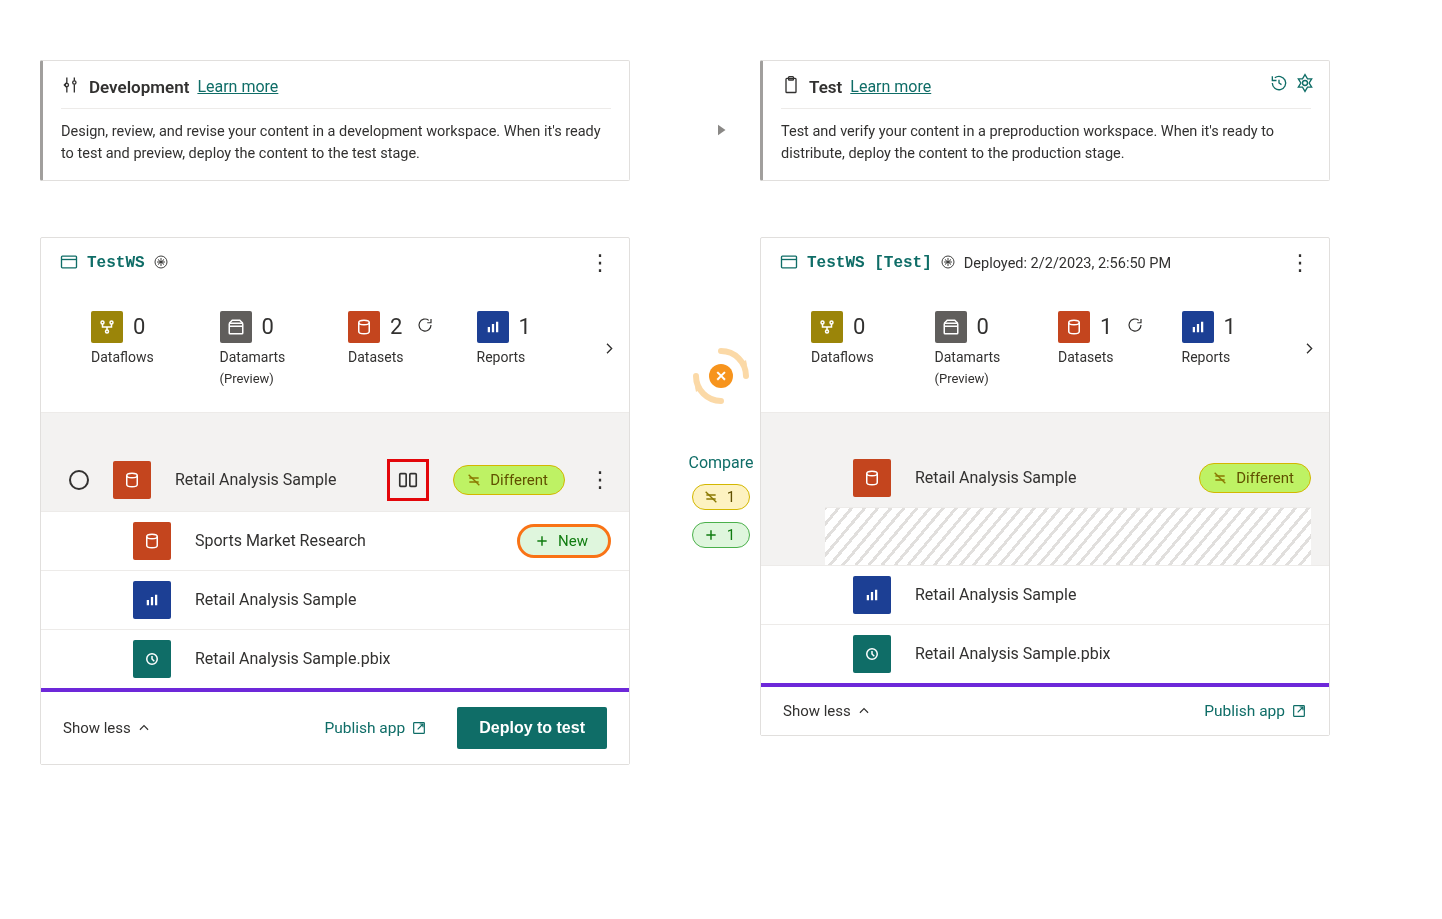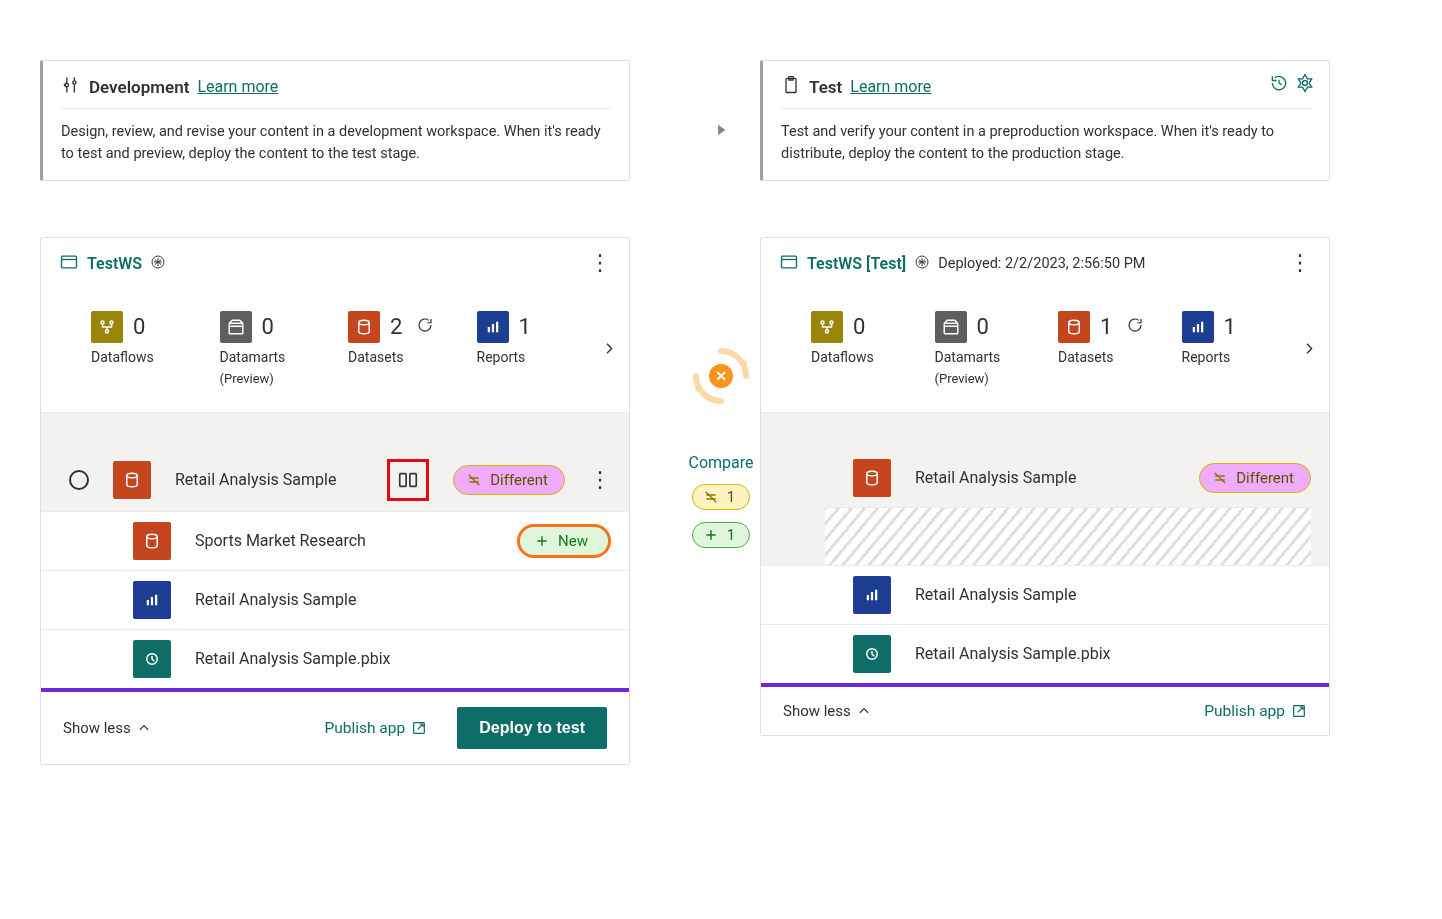--- a/index.html
+++ b/index.html
@@ -45,21 +45,21 @@
   }
   .workspace-card {
     border: 1px solid #e1dfdd;
     border-radius: 2px;
   }
   .ws-header {
     display: flex; align-items: center; gap: 8px;
     padding: 14px 18px;
     position: relative;
   }
-  .ws-name { color: #0f6d67; font-weight: 600; font-size: 16px; }
+  .ws-name { color: #0f6d67; font-weight: 600; font-size: 16px; font-family: Liberation Mono, monospace; }
   .ws-timestamp { color: #323130; font-size: 14.5px; }
   .more-dots {
     position: absolute; right: 18px; top: 50%; transform: translateY(-50%);
     font-size: 22px; color: #323130; cursor: pointer; line-height: 0;
   }
   .counts-row {
     display: flex; align-items: flex-start;
     padding: 22px 24px 26px 50px;
     position: relative;
     border-bottom: 1px solid #edebe9;
@@ -108,21 +108,21 @@
     border: 3px solid #e3070b;
     width: 42px; height: 42px;
     display: flex; align-items: center; justify-content: center;
     color: #323130;
   }
   .badge {
     border-radius: 22px; padding: 5px 16px 5px 12px;
     display: flex; align-items: center; gap: 8px;
     font-size: 15px;
   }
-  .badge-diff { background: #f0abfc; border: 1px solid #d3b700; color: #605000; }
+  .badge-diff { background: #bef264; border: 1px solid #d3b700; color: #605000; }
   .badge-new { background: #dff6dd; border: 3px solid #f97316; color: #107c10; padding: 5px 20px 5px 14px;}
   .row-dots { font-size: 22px; color: #323130; line-height: 0; cursor: pointer; }
   .footer-row {
     display: flex; align-items: center; gap: 20px;
     padding: 15px 22px;
     justify-content: space-between;
     background: #fff;
     border-top: 4px solid #6d28d9;
   }
   .show-less { color: #323130; font-size: 15px; cursor: pointer; display: flex; align-items: center; gap: 6px; }

